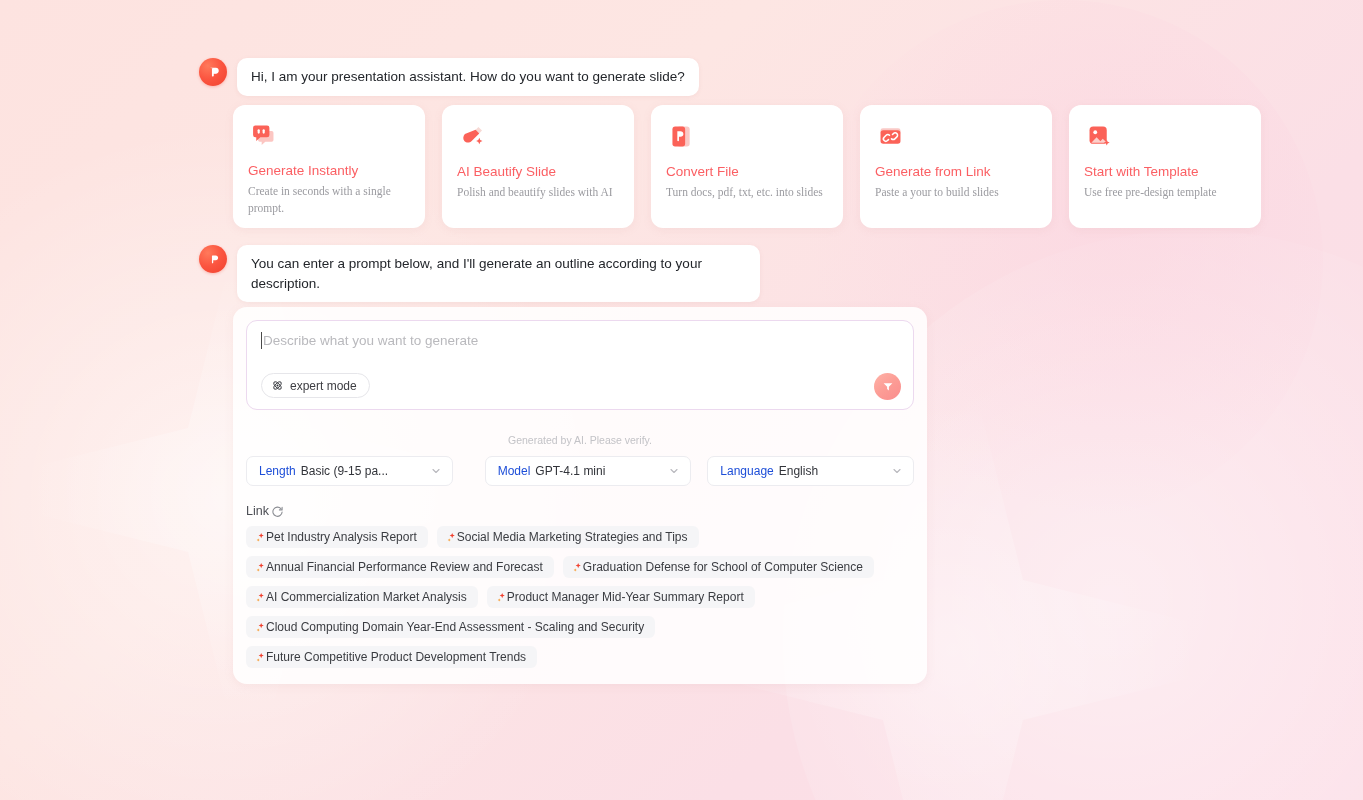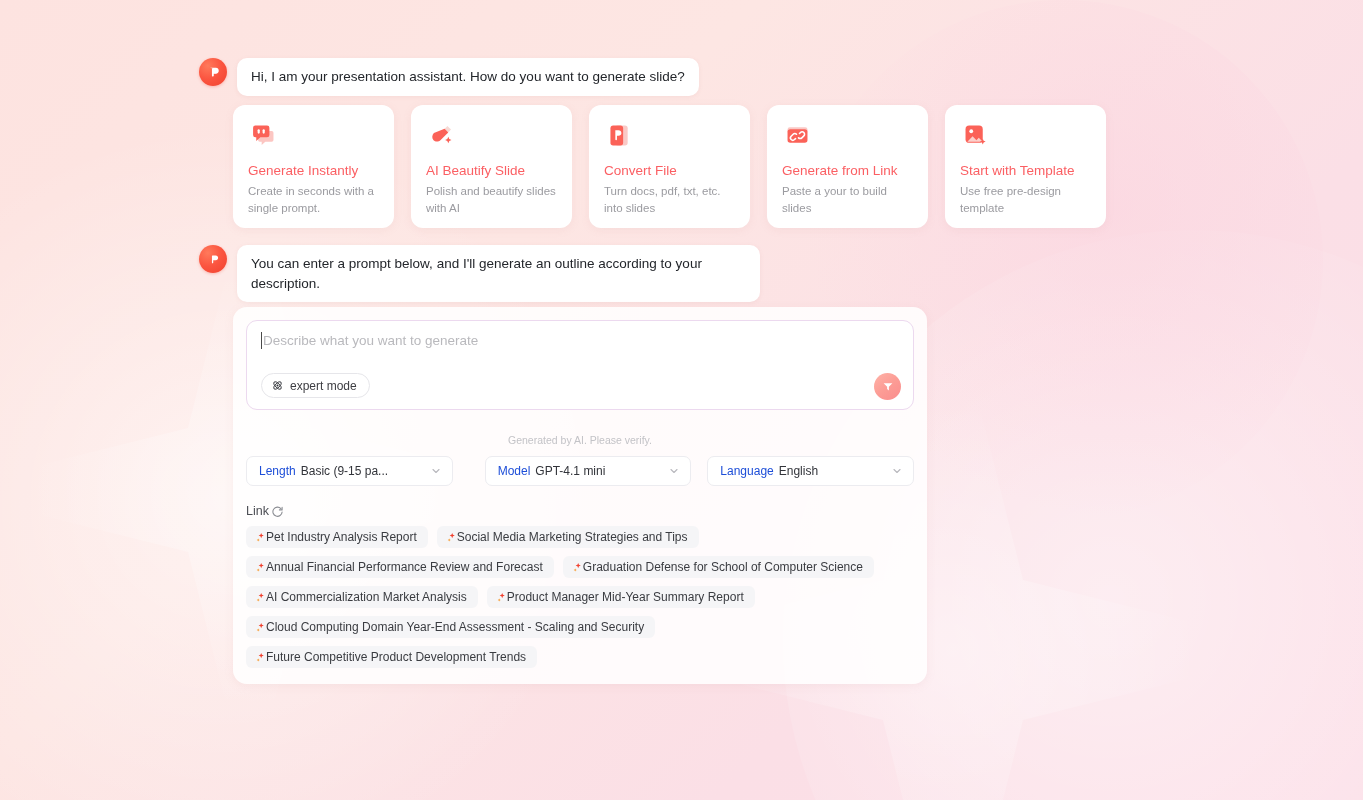--- a/index.html
+++ b/index.html
@@ -90,21 +90,21 @@
   .bubble-2 { width: 523px; }
 
   
   .cards {
     position: absolute;
     left: 233px; top: 105px;
     display: flex;
     gap: 17px;
   }
   .card {
-    width: 161px;
+    width: 192px;
     height: 123px;
     background: #ffffff;
     border-radius: 12px;
     padding: 16px 15px 14px 15px;
     box-shadow: 0 2px 8px rgba(200,140,140,0.10);
     display: flex;
     flex-direction: column;
     cursor: pointer;
   }
   .card-icon {
@@ -116,20 +116,21 @@
     font-size: 13.5px;
     color: #fb5f63;
     font-weight: 400;
     margin-bottom: 5px;
     white-space: nowrap;
   }
   .card-desc {
     font-size: 11.5px;
     color: #9b9ba0;
     line-height: 1.48;
+    font-family: Liberation Serif, serif;
   }
 
   
   .panel {
     position: absolute;
     left: 233px; top: 307px;
     width: 694px;
     background: rgba(255,255,255,0.86);
     border-radius: 14px;
     padding: 13px 13px 16px 13px;

